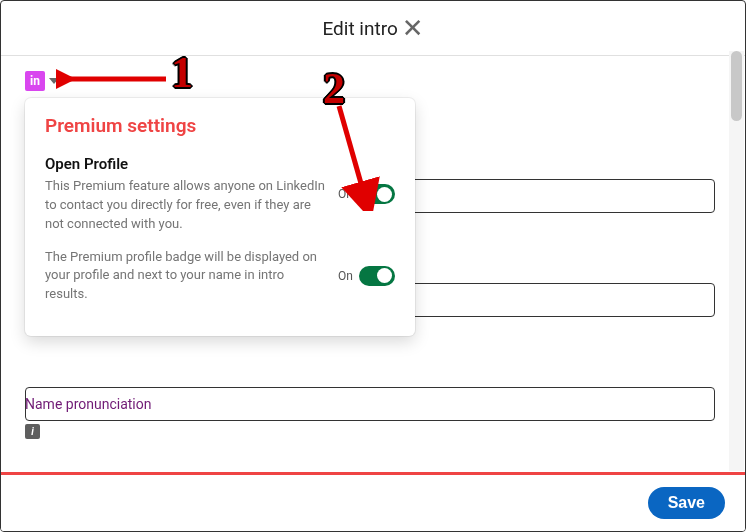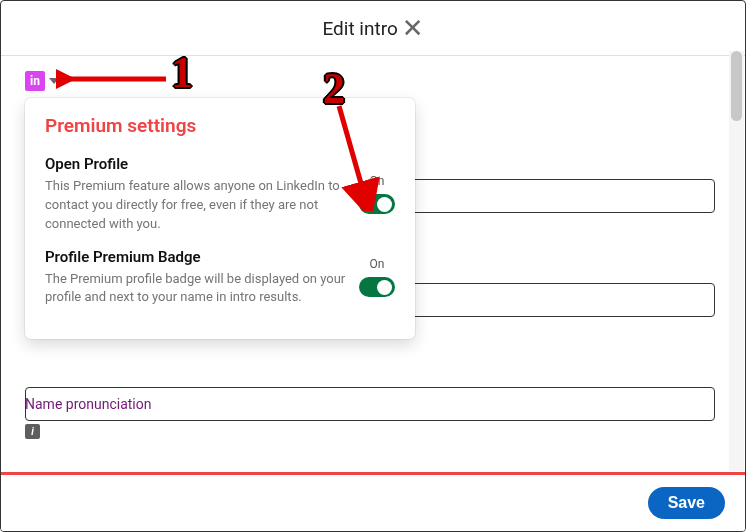--- a/index.html
+++ b/index.html
@@ -104,21 +104,20 @@
     }
     .setting-desc {
       font-size: 13px;
       color: #757575;
       line-height: 1.45;
     }
     .toggle-wrap {
       display: flex;
       align-items: center;
       gap: 6px;
-      flex-direction: column;
     }
     .toggle-label {
       font-size: 12px;
       color: #555;
     }
     .toggle {
       width: 36px;
       height: 20px;
       background: #057642;
       border-radius: 999px;
@@ -272,21 +271,20 @@
       <div class="toggle-wrap">
         <span class="toggle-label">On</span>
         <div class="toggle">
           <div class="knob"></div>
         </div>
       </div>
     </div>
 
     <div class="setting">
       <div class="left">
-        <div class="setting-title">Profile Premium Badge</div>
         <div class="setting-desc">The Premium profile badge will be displayed on your profile and next to your name in intro results.</div>
       </div>
       <div class="toggle-wrap">
         <span class="toggle-label">On</span>
         <div class="toggle">
           <div class="knob"></div>
         </div>
       </div>
     </div>
   </div>

